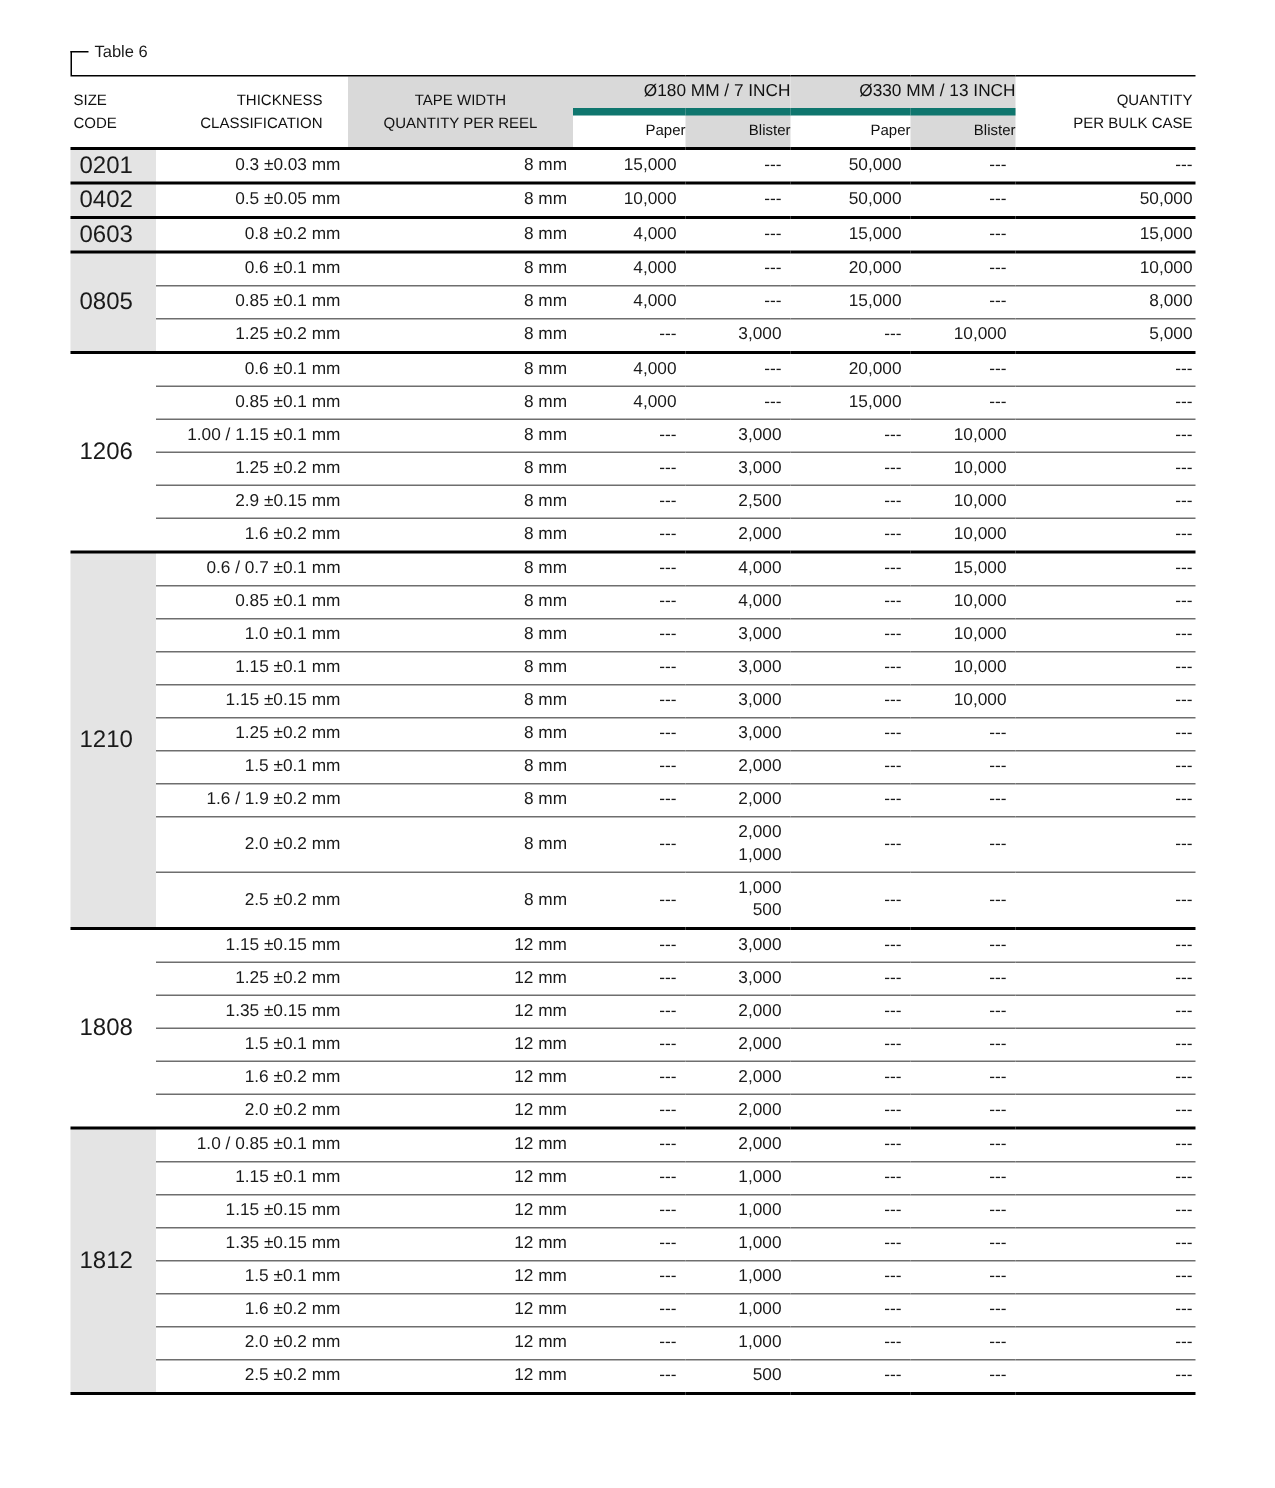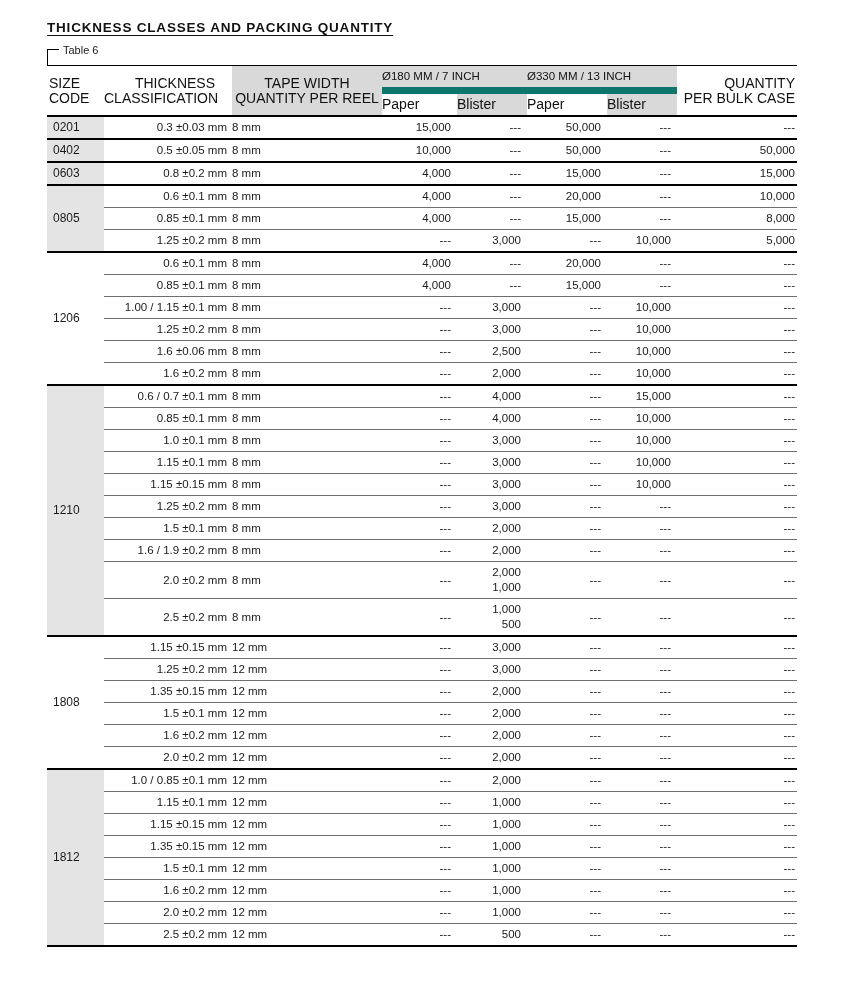--- a/index.html
+++ b/index.html
@@ -48,52 +48,51 @@
     table-layout: fixed;
     width: 750px;
     border-top: 1px solid #000;
   }
   th, td {
     padding: 3px 0;
     white-space: pre-line;
     vertical-align: middle;
     line-height: 15px;
   }
-  th { font-weight: normal; font-size: 14px; color: #111; }
+  th { font-weight: normal; font-size: 10px; color: #111; }
   td { font-size: 11.5px; }
   .gray   { background: var(--gray, #d9d9d9); }
   .shaded { background: var(--shade, #e4e4e4); }
   
   .h-size      { text-align: left; padding-left: 2px; }
   .h-thickness { text-align: right; padding-right: 17px; }
   .h-tape      { text-align: center; }
-  .h-group     { text-align: left; font-size: 11.5px; border-bottom: 7px solid #0f766e; }
-  .h-sub       { text-align: left; }
+  .h-group     { text-align: right; font-size: 11.5px; border-bottom: 5px solid #0f766e; }
+  .h-sub       { text-align: right; }
   thead tr:last-child th,
   thead th[rowspan] { border-bottom: 2px solid #000; }
   
   tbody td { border-bottom: 1px solid #6e6e6e; }
   tr.group-end td { border-bottom: 2px solid #000; }
   td.size-cell {
     border-bottom: 2px solid #000;
     text-align: left;
     padding-left: 6px;
-    font-size: 12px;
+    font-size: 16px;
   }
   .col-thickness { text-align: right; padding-right: 5px; }
-  .col-tape      { text-align: left; padding-right: 4px; }
+  .col-tape      { text-align: right; padding-right: 4px; }
   .col-num       { text-align: right; padding-right: 6px; }
   .col-bulk      { text-align: right; padding-right: 2px; margin-left: 12px; }
 </style>
 </head>
 <body>
 
 <div class="page">
 
-  <h1 class="page-title">THICKNESS CLASSES AND PACKING QUANTITY</h1>
 
   <div class="table-label">
     <span class="bracket"></span>
     <span class="table-label-text">Table 6</span>
   </div>
 
   <table>
     <colgroup>
       <col style="width:57px">
       <col style="width:128px">
@@ -214,21 +213,21 @@
         <tr>
           <td class="col-thickness">1.25 ±0.2 mm</td>
           <td class="col-tape">8 mm</td>
           <td class="col-num">---</td>
           <td class="col-num">3,000</td>
           <td class="col-num">---</td>
           <td class="col-num">10,000</td>
           <td class="col-bulk">---</td>
         </tr>
         <tr>
-          <td class="col-thickness">1.6 ±0.06 mm</td>
+          <td class="col-thickness">2.9 ±0.15 mm</td>
           <td class="col-tape">8 mm</td>
           <td class="col-num">---</td>
           <td class="col-num">2,500</td>
           <td class="col-num">---</td>
           <td class="col-num">10,000</td>
           <td class="col-bulk">---</td>
         </tr>
         <tr class="group-end">
           <td class="col-thickness">1.6 ±0.2 mm</td>
           <td class="col-tape">8 mm</td>

